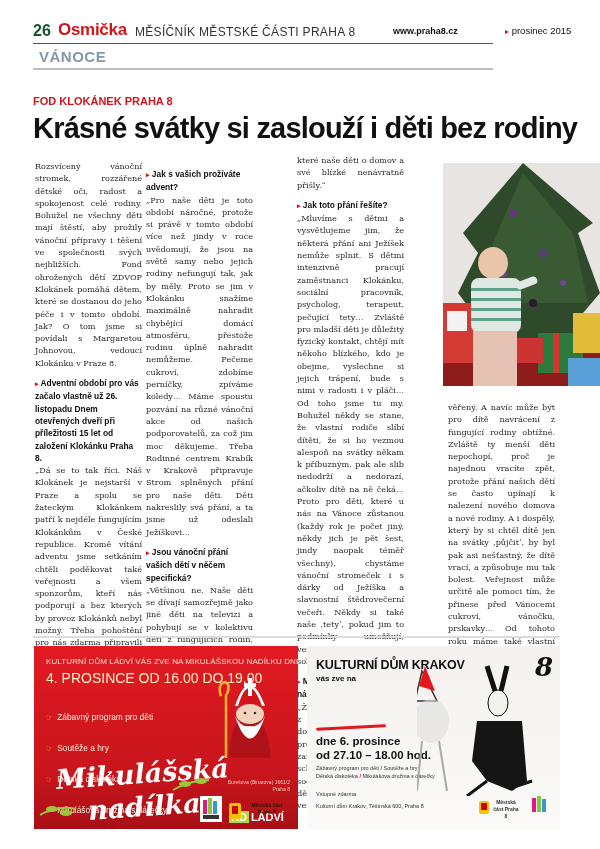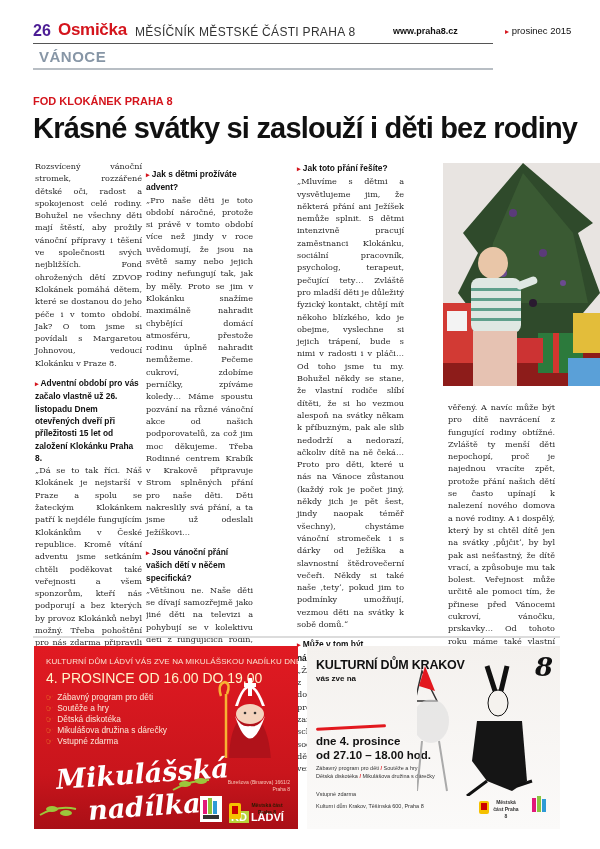--- a/index.html
+++ b/index.html
@@ -1,17 +1,17 @@
 <!DOCTYPE html>
 <html><head>
 <meta charset="utf-8">
 <style>
   html,body{margin:0;padding:0;background:#fff;}
   body{width:600px;height:849px;position:relative;overflow:hidden;font-family:"DejaVu Serif",serif;color:#222;}
-  .pn{position:absolute;left:33px;top:22px;font:bold 16px "Liberation Sans",sans-serif;color:#4c1d95;}
+  .pn{position:absolute;left:33px;top:22px;font:bold 16px "Liberation Sans",sans-serif;color:#14532d;}
   .brand{position:absolute;left:58px;top:20px;font:bold 17px "Liberation Sans",sans-serif;color:#d4141c;letter-spacing:-0.3px;text-align:center;}
   .mag{position:absolute;left:135px;top:25px;font:12px "Liberation Sans",sans-serif;color:#333;letter-spacing:0.3px;}
   .web{position:absolute;left:393px;top:26px;font:bold 9px "Liberation Sans",sans-serif;color:#111;}
   .date{position:absolute;left:505px;top:25px;font:9.5px "Liberation Sans",sans-serif;color:#111;}
   .date b{font-weight:normal;}
   .date .tri{color:#d4141c;font-size:8px;}
   .section{position:absolute;left:39px;top:48px;font:bold 15px "Liberation Sans",sans-serif;color:#8796a6;letter-spacing:0.5px;}
   .rule2{position:absolute;left:33px;top:68px;width:460px;height:2px;background:#b8bec4;}
   .hr-top{position:absolute;left:33px;top:43px;width:460px;height:1px;background:#555;}
 
@@ -29,21 +29,21 @@
   .sig{font:bold 8px "Liberation Sans",sans-serif;text-align:right;margin-top:2px;}
   .end{color:#d4141c;font-size:7px;}
 
   .photo{position:absolute;left:443px;top:163px;width:157px;height:223px;overflow:hidden;background:#e9e6e4;}
   .rule3{position:absolute;left:33px;top:636px;width:527px;height:2px;background:#dcdcdc;}
 
   .ad1{position:absolute;left:34px;top:646px;width:264px;height:183px;background:linear-gradient(180deg,#e11a22 0%,#c9151c 70%,#a90f16 100%);overflow:hidden;font-family:"Liberation Sans",sans-serif;}
   .ad1 .l1{position:absolute;left:12px;top:11px;font-size:8px;color:#fbe1cf;letter-spacing:0.1px;white-space:nowrap;}
   .ad1 .l2{position:absolute;left:12px;top:24px;font-size:14px;color:#fff2c8;white-space:nowrap;}
   .ad1 ul{position:absolute;left:12px;top:46px;margin:0;padding:0;list-style:none;}
-  .ad1 li{font-size:8.4px;line-height:11px;color:#fde8d8;white-space:nowrap;}
+  .ad1 li{font-size:8.4px;line-height:11px;color:#fde8d8;white-space:nowrap;margin-top:20px;}
   .ad1 li .hand{color:#f7b333;margin-right:4px;font-size:8px;}
   .ad1 .script{position:absolute;left:22px;top:115px;font:italic bold 27px "DejaVu Serif",serif;color:#fff;line-height:26px;transform:rotate(-4deg);}
   .ad1 .script2{position:absolute;left:54px;top:145px;font:italic bold 27px "DejaVu Serif",serif;color:#fff;transform:rotate(-4deg);}
   .ad1 .kd{position:absolute;left:195px;top:117px;font:bold 11px "Liberation Sans",sans-serif;margin-top:48px;}
   .ad1 .kd .kdbox{background:#b9d43a;color:#fff;padding:0 2px;}
   .ad1 .kd .lad{color:#fff;margin-left:2px;}
   .ad1 .addr{position:absolute;left:180px;top:133px;width:76px;text-align:right;font-size:5px;line-height:7px;color:#f7c9b9;}
   .ad1 .mc{position:absolute;left:213px;top:156px;font:bold 5px/7px "Liberation Sans",sans-serif;color:#2a1a00;text-align:center;}
 
   .ad2{position:absolute;left:307px;top:646px;width:253px;height:183px;background:linear-gradient(180deg,#f4f1ee,#fbfaf9);overflow:hidden;font-family:"Liberation Sans",sans-serif;}
@@ -74,27 +74,28 @@
 <div class="kicker">FOD KLOKÁNEK PRAHA 8</div>
 <div class="headline">Krásné svátky si zaslouží i děti bez rodiny</div>
 
 <div class="col c1">
   <p>Rozsvícený vánoční stromek, rozzářené dětské oči, radost a spokojenost celé rodiny. Bohužel ne všechny děti mají štěstí, aby prožily vánoční přípravy i těšení ve společnosti svých nejbližších. Fond ohrožených dětí ZDVOP Klokánek pomáhá dětem, které se dostanou do jeho péče i v tomto období. Jak? O tom jsme si povídali s Margaretou Johnovou, vedoucí Klokánku v Praze 8.</p>
   <p class="q" style="margin-top:8px"><span class="tri">▸</span> <span>Adventní období pro vás začalo vlastně už 26. listopadu Dnem otevřených dveří při příležitosti 15 let od založení Klokánku Praha 8.</span></p>
   <p style="height:218px;overflow:hidden;">„Dá se to tak říci. Náš Klokánek je nejstarší v Praze a spolu se žateckým Klokánkem patří k nejdéle fungujícím Klokánkům v České republice. Kromě vítání adventu jsme setkáním chtěli poděkovat také veřejnosti a všem sponzorům, kteří nás podporují a bez kterých by provoz Klokánků nebyl možný. Třeba pohoštění pro nás zdarma připravili naši dlouholetí sponzoři, firmy Ovocný světozor a Prague Catering. A protože to bylo těsně před začátkem adventu, návštěvníci si mohli koupit v rámci prodejní výstavy vánočně laděné výrobky našich dětí. Zároveň nám jako dobrovolné „vstupné“ nosili krmivo pro pejsky a kočičky, které potom naše děti předaly do útulků pro opuštěná zvířata. Klokánky dlouhodobě fungují díky pomoci veřejnosti, a tu pozitivní energii jsme chtěli nějakým způsobem předat dál.“</p>
 </div>
 
 <div class="col c2">
-  <p class="q" style="margin-top:8px"><span class="tri">▸</span> <span>Jak s dětmi prožíváte advent?</span></p>
+  <p class="q" style="margin-top:8px"><span class="tri">▸</span> <span>Jak s vašich prožíváte advent?</span></p>
   <p>„Pro naše děti je toto období náročné, protože si právě v tomto období více než jindy v roce uvědomují, že jsou na světě samy nebo jejich rodiny nefungují tak, jak by měly. Proto se jim v Klokánku snažíme maximálně nahradit chybějící domácí atmosféru, přestože rodinu úplně nahradit nemůžeme. Pečeme cukroví, zdobíme perníčky, zpíváme koledy… Máme spoustu pozvání na různé vánoční akce od našich podporovatelů, za což jim moc děkujeme. Třeba Rodinné centrem Krabík v Krakově připravuje Strom splněných přání pro naše děti. Děti nakreslily svá přání, a ta jsme už odeslali Ježíškovi…</p>
   <p class="q" style="margin-top:8px"><span class="tri">▸</span> <span>Jsou vánoční přání vašich dětí v něčem specifická?</span></p>
   <p style="height:123px;overflow:hidden;">„Většinou ne. Naše děti se dívají samozřejmě jako jiné děti na televizi a pohybují se v kolektivu dětí z fungujících rodin, takže se v jejich přáních projevuje jak vliv reklamy a vrstevníků, tak i osobnost dítěte a okolnosti jeho umístění do Klokánku. Hodně dětí je smutných a utlumených, kolikrát ani neví, co by si měly přát. Nebo si přejí být s maminkou, být doma, ačkoliv některé naše děti o domov a své blízké nenávratně přišly.“</p>
 </div>
 
 <div class="col c3">
+  <p>které naše děti o domov a své blízké nenávratně přišly.“</p>
   <p class="q" style="margin-top:8px"><span class="tri">▸</span> <span>Jak toto přání řešíte?</span></p>
   <p>„Mluvíme s dětmi a vysvětlujeme jim, že některá přání ani Ježíšek nemůže splnit. S dětmi intenzivně pracují zaměstnanci Klokánku, sociální pracovník, psycholog, terapeut, pečující tety… Zvláště pro mladší děti je důležitý fyzický kontakt, chtějí mít někoho blízkého, kdo je obejme, vyslechne si jejich trápení, bude s nimi v radosti i v pláči… Od toho jsme tu my. Bohužel někdy se stane, že vlastní rodiče slíbí dítěti, že si ho vezmou alespoň na svátky někam k příbuzným, pak ale slib nedodrží a nedorazí, ačkoliv dítě na ně čeká… Proto pro děti, které u nás na Vánoce zůstanou (každý rok je počet jiný, někdy jich je pět šest, jindy naopak téměř všechny), chystáme vánoční stromeček i s dárky od Ježíška a slavnostní štědrovečerní večeři. Někdy si také naše ‚tety‘, pokud jim to podmínky umožňují, vezmou děti na svátky k sobě domů.“</p>
   <p class="q" style="margin-top:8px"><span class="tri">▸</span> <span>Může v tom být nápomocna veřejnost?</span></p>
   <p>„Že by si někdo vzal dítě z Klokánku na svátky domů? To bohužel nejde, protože propustku mimo zařízení musí vždy schvalovat Orgán sociálně právní ochrany dětí a žadatel z řad veřejnosti musí být pro-</p>
 </div>
 
 <div class="photo">
   <svg width="157" height="223" viewBox="0 0 157 223">
     <rect width="157" height="223" fill="#e8e4e1"></rect>
     <rect x="0" y="190" width="157" height="33" fill="#8d1c1a"></rect>
@@ -178,21 +179,21 @@
       <rect width="12" height="16" rx="2" fill="#f5c100"></rect>
       <rect x="3" y="3" width="6" height="8" fill="#c00"></rect>
     </svg>
   <div class="mc" style="width:40px;">Městská část Praha 8</div>
 </div>
 
 <div class="ad2">
   <div class="t1">KULTURNÍ DŮM KRAKOV</div>
   <div class="t2">vás zve na</div>
   <div class="uline"></div>
-  <div class="d1"><span>dne 4. prosince</span><br><span>od 27.10 – 18.00 hod.</span></div>
+  <div class="d1"><span>dne 6. prosince</span><br><span>od 27.10 – 18.00 hod.</span></div>
   <div class="d2"><span>Zábavný program pro děti</span> <span class="sl">/</span> <span>Soutěže a hry</span><br><span>Dětská diskotéka</span> <span class="sl">/</span> <span>Mikulášova družina s dárečky</span></div>
   <div class="d3">Vstupné zdarma</div>
   <div class="d4">Kulturní dům Krakov, Těšínská 600, Praha 8</div>
   <svg style="position:absolute;left:110px;top:15px" width="120" height="135">
     <path d="M5 10 L20 40 L-2 40 Z" fill="none" stroke="#333" stroke-width="1.5"></path>
     <path d="M8 5 L18 30 L2 25 Z" fill="#e2181e"></path>
     <ellipse cx="14" cy="60" rx="18" ry="22" fill="#ddd" opacity="0.6"></ellipse>
     <path d="M5 80 L0 130 M22 80 L30 130" stroke="#aaa" stroke-width="2"></path>
     <path d="M70 5 L78 30 M90 5 L84 30" stroke="#111" stroke-width="5"></path>
     <ellipse cx="81" cy="42" rx="10" ry="13" fill="#f5f2ee" stroke="#111"></ellipse>

